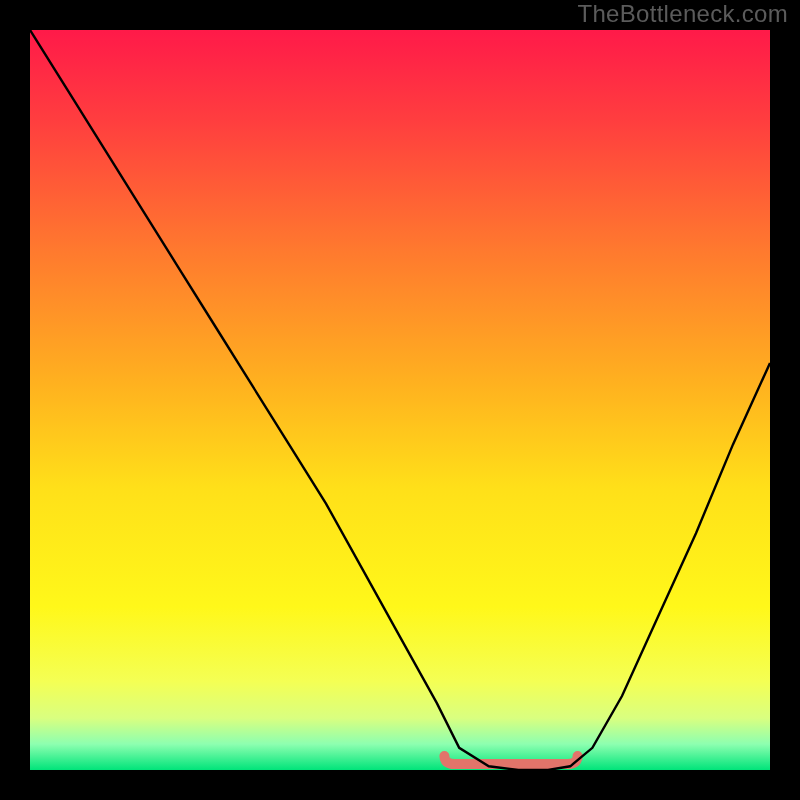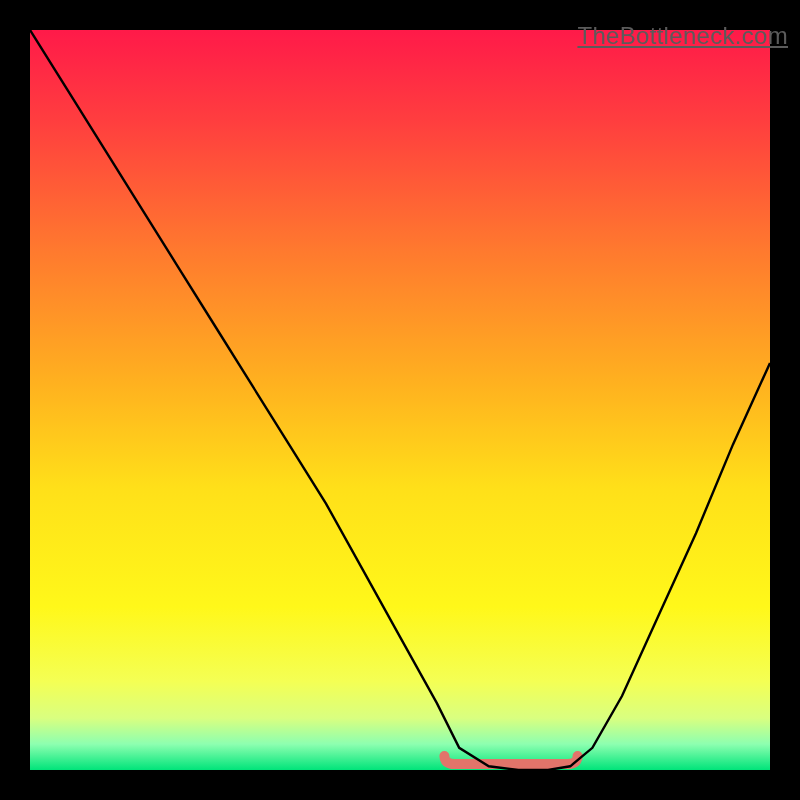--- a/index.html
+++ b/index.html
@@ -12,29 +12,28 @@
     font-family: Arial, Helvetica, sans-serif;
   }
   .frame {
     position: relative;
     width: 800px;
     height: 800px;
     background: #000;
   }
   .watermark {
     position: absolute;
-    top: 22px;
+    top: 0;
     right: 12px;
     color: #5b5b5b;
     font-size: 24px;
     font-weight: 500;
     letter-spacing: 0.3px;
     z-index: 10;
     user-select: none;
-    text-decoration: underline;
   }
   .plot-wrap {
     position: absolute;
     left: 30px;
     top: 30px;
     width: 740px;
     height: 740px;
     background: #000;
   }
   svg.plot {

